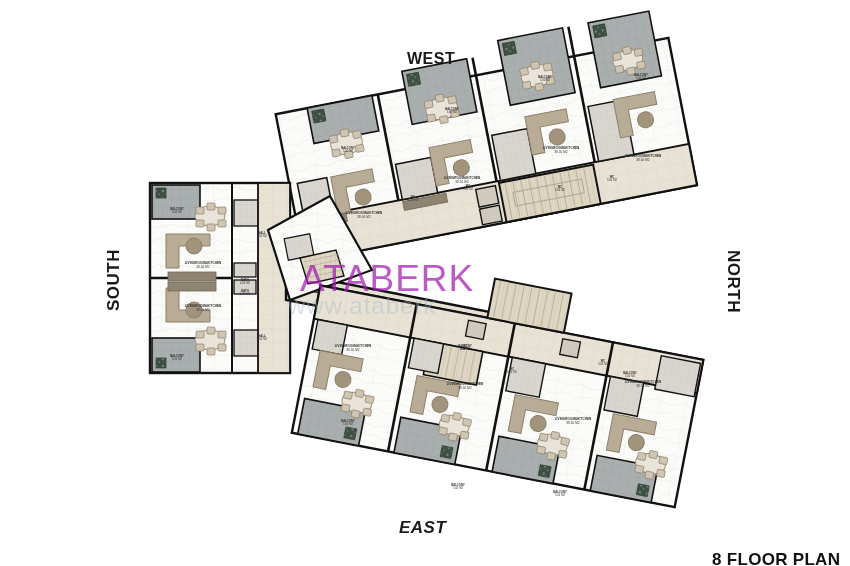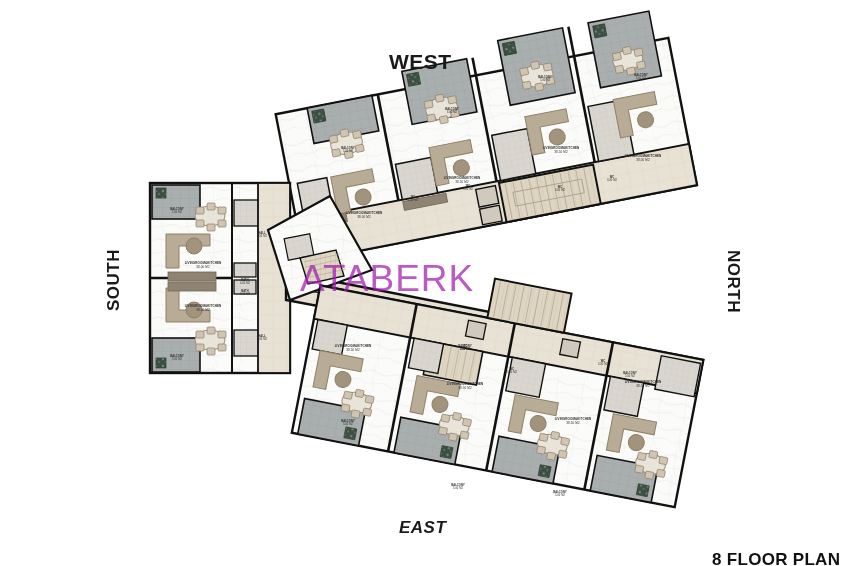--- a/index.html
+++ b/index.html
@@ -3,21 +3,21 @@
 <meta charset="utf-8">
 <style>
   html,body{margin:0;padding:0;background:#ffffff;}
   body{width:850px;height:566px;position:relative;overflow:hidden;
        font-family:"Liberation Sans",sans-serif;}
 
   #stage{position:absolute;inset:0;background:#ffffff;}
 
   
   .compass{position:absolute;font-weight:bold;color:#1a1a1a;letter-spacing:.5px;}
-  #lbl-west {left:389px;top:50px;font-size:21px;}
+  #lbl-west {left:407px;top:50px;font-size:16px;}
   #lbl-east {left:399px;top:518px;font-size:17px;font-style:italic;}
   #lbl-south{left:104px;top:249px;font-size:17px;
              writing-mode:vertical-rl;transform:rotate(180deg);}
   #lbl-north{left:723px;top:250px;font-size:17px;
              writing-mode:vertical-rl;}
 
   #title-plan{position:absolute;left:712px;top:550px;font-size:17px;
               font-weight:bold;color:#111;white-space:nowrap;letter-spacing:.3px;}
 
   
@@ -397,20 +397,21 @@
       <div class="rlabel big" style="left: 551px; top: 418px; width: 44px;"><span>LIVINGROOM&amp;KITCHEN</span><span class="ar">38.50 M2</span></div>
       <div class="rlabel" style="left: 538px; top: 491px; width: 44px;"><span>BALCONY</span><span class="ar">5.00 M2</span></div>
       <div class="rlabel big" style="left: 621px; top: 381px; width: 44px;"><span>LIVINGROOM&amp;KITCHEN</span><span class="ar">38.50 M2</span></div>
       <div class="rlabel" style="left: 608px; top: 372px; width: 44px;"><span>BALCONY</span><span class="ar">5.00 M2</span></div>
       <div class="rlabel" style="left: 443px; top: 345px; width: 44px;"><span>WC</span><span class="ar">3.00 M2</span></div>
       <div class="rlabel" style="left: 490px; top: 368px; width: 44px;"><span>WC</span><span class="ar">3.00 M2</span></div>
       <div class="rlabel" style="left: 581px; top: 360px; width: 44px;"><span>WC</span><span class="ar">3.00 M2</span></div>
     </div>
 
   <div id="watermark">ATABERK</div>
+  <div id="watermark2">www.ataberk</div>
 
   <div class="compass" id="lbl-west">WEST</div>
   <div class="compass" id="lbl-east">EAST</div>
   <div class="compass" id="lbl-south">SOUTH</div>
   <div class="compass" id="lbl-north">NORTH</div>
 
   <div id="title-plan">8 FLOOR PLAN</div>
 
 </div>
 

